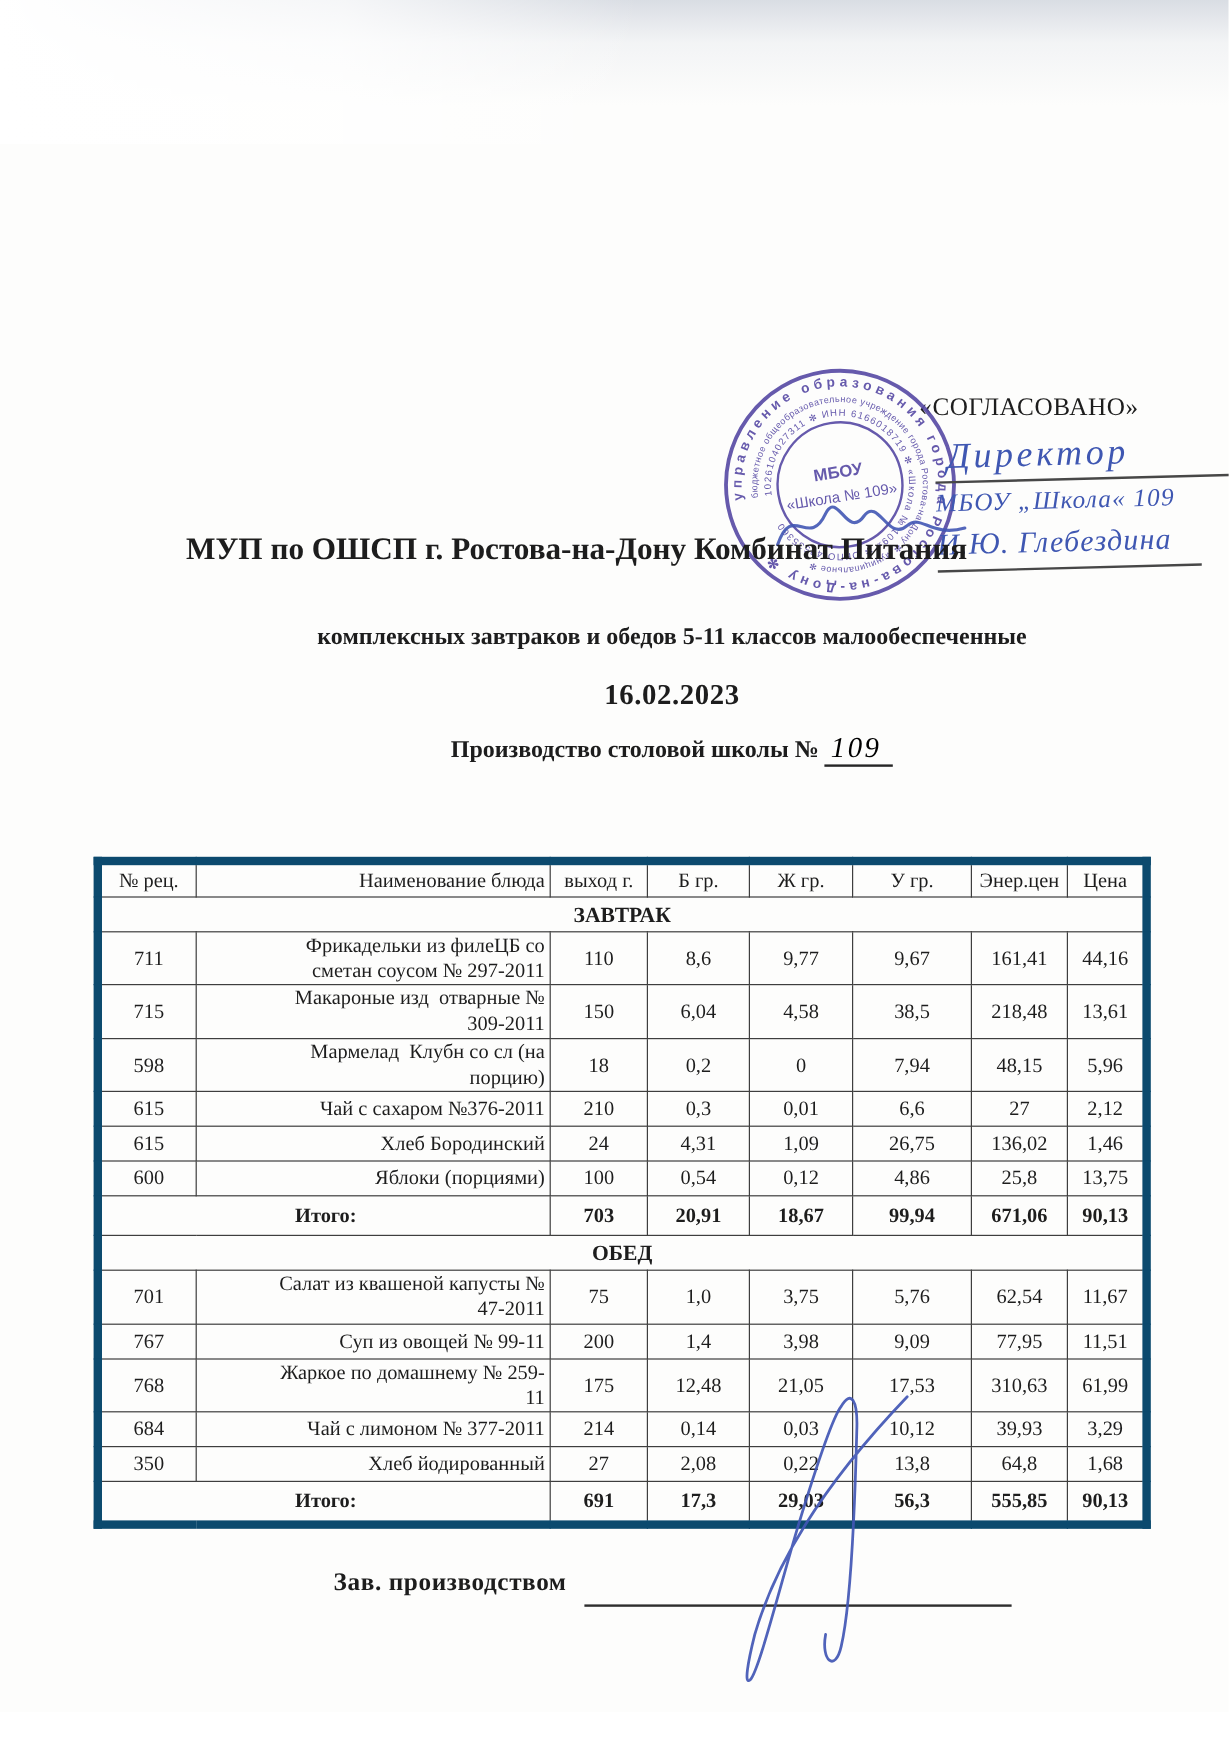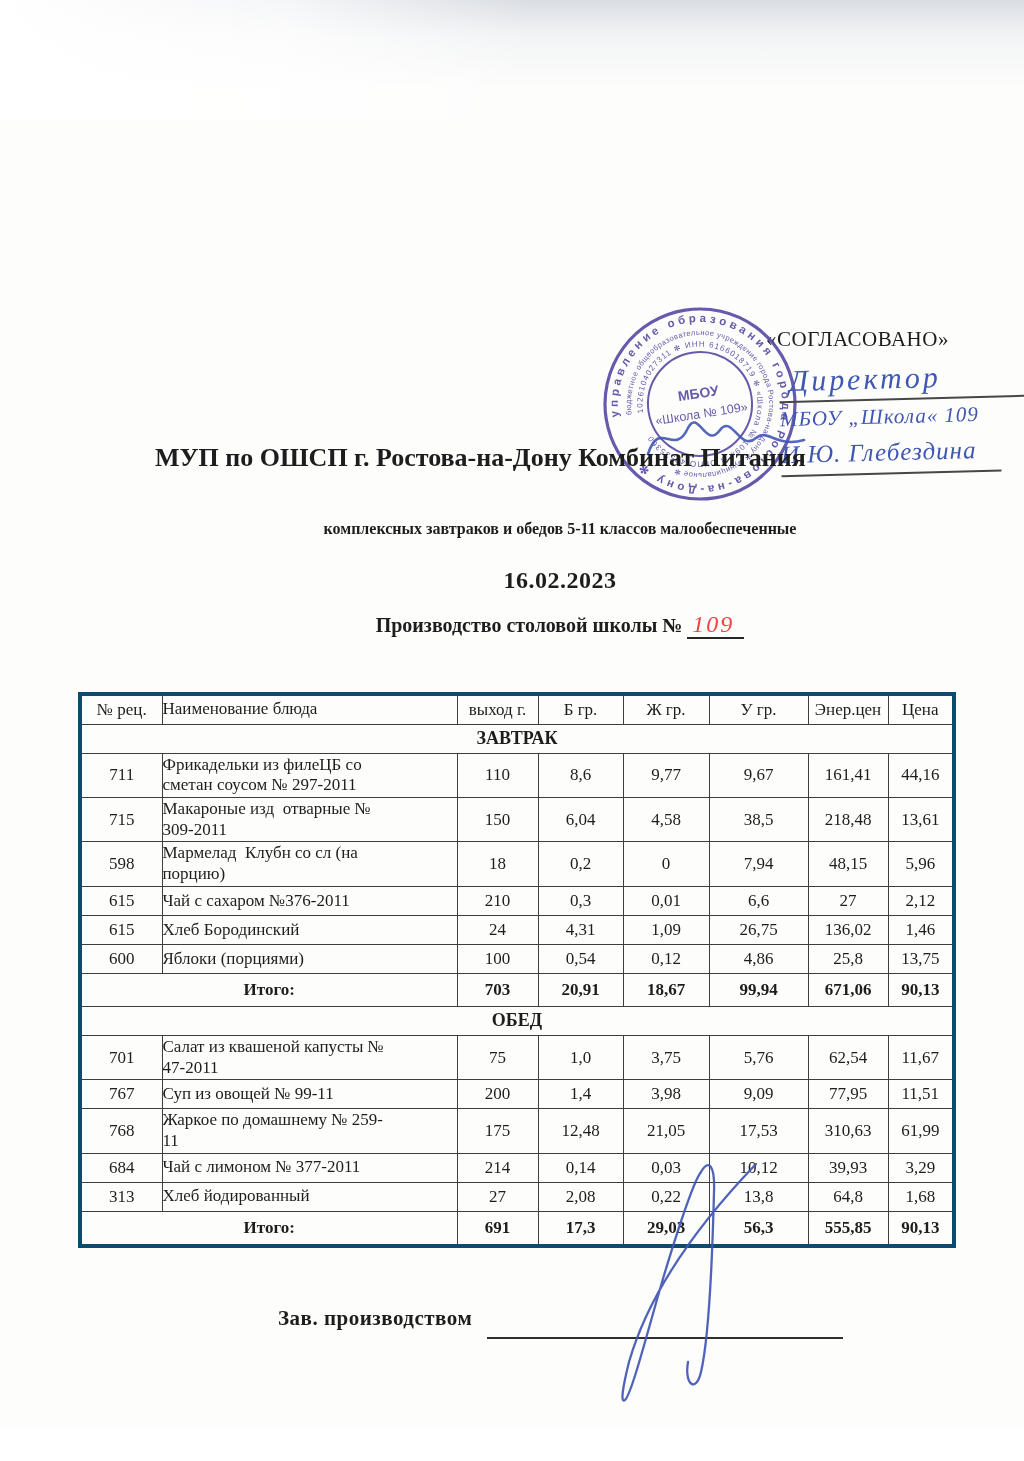--- a/index.html
+++ b/index.html
@@ -12,32 +12,32 @@
   .agreed{position:absolute;left:766px;top:327px;font-size:21px;letter-spacing:.5px;}
   .sig-block{position:absolute;left:780px;top:358px;width:246px;color:#3f57b2;
         font-style:italic;transform:rotate(-1.5deg);}
   .sig1{font-size:30px;line-height:40px;letter-spacing:3px;padding-left:10px;
         border-bottom:2px solid #474747;}
   .sig2{font-size:21px;line-height:32px;letter-spacing:1px;white-space:nowrap;}
   .sig3{font-size:25px;line-height:40px;letter-spacing:1px;border-bottom:2px solid #474747;width:220px;}
   .org-title{position:absolute;left:155px;top:443px;font-size:26px;font-weight:bold;}
   .cblock{position:absolute;left:100px;width:920px;text-align:center;font-weight:bold;}
   .menu-title{top:493px;font-size:21px;letter-spacing:1px;}
-  .menu-sub{top:520px;font-size:16px;}
+  .menu-sub{top:520px;font-size:20px;}
   .menu-date{top:567px;font-size:24px;letter-spacing:.5px;}
   .production{top:611px;font-size:20px;}
-  .hand-num{color:#ef4444;font-style:italic;font-weight:normal;font-size:24px;
+  .hand-num{color:#000000;font-style:italic;font-weight:normal;font-size:24px;
         border-bottom:2px solid #262626;padding:0 10px 0 5px;letter-spacing:2px;}
-  table.menu{position:absolute;left:78px;top:692px;width:874px;border-collapse:collapse;
-        font-size:17px;border:4px solid #0c4a6e;table-layout:fixed;}
+  table.menu{position:absolute;left:78px;top:714px;width:874px;border-collapse:collapse;
+        font-size:17px;border:7px solid #0c4a6e;table-layout:fixed;}
   .menu th,.menu td{border:1px solid #3e3e3e;text-align:center;vertical-align:middle;
         padding:1px 4px;font-weight:normal;overflow:hidden;}
   .menu thead tr{height:30px;}
   .menu tbody tr{height:29px;}
-  .menu td.name,.menu th.name{text-align:left;padding-left:0;white-space:pre-wrap;line-height:1.22;}
+  .menu td.name,.menu th.name{text-align:right;padding-left:0;white-space:pre-wrap;line-height:1.22;}
   .menu tr.sec td{font-weight:bold;font-size:18px;height:24px;padding:0;}
   .menu tr.tot td{font-weight:bold;height:30px;}
   .footer-label{position:absolute;left:278px;top:1306px;font-size:21px;font-weight:bold;letter-spacing:.5px;}
   .footer-line{position:absolute;left:487px;top:1337px;width:356px;border-top:2px solid #2e2e2e;}
   .stamp-svg{position:absolute;left:598px;top:302px;transform:rotate(-9deg);opacity:.92;}
   .stamp-svg text{font-family:"Liberation Sans",sans-serif;}
   .ink-svg{position:absolute;pointer-events:none;}
 </style>
 </head>
 <body>
@@ -226,21 +226,21 @@
           <td>684</td>
           <td class="name">Чай с лимоном № 377-2011</td>
           <td>214</td>
           <td>0,14</td>
           <td>0,03</td>
           <td>10,12</td>
           <td>39,93</td>
           <td>3,29</td>
         </tr>
         <tr>
-          <td>313</td>
+          <td>350</td>
           <td class="name">Хлеб йодированный</td>
           <td>27</td>
           <td>2,08</td>
           <td>0,22</td>
           <td>13,8</td>
           <td>64,8</td>
           <td>1,68</td>
         </tr>
         <tr class="tot">
           <td colspan="2">Итого:</td>

